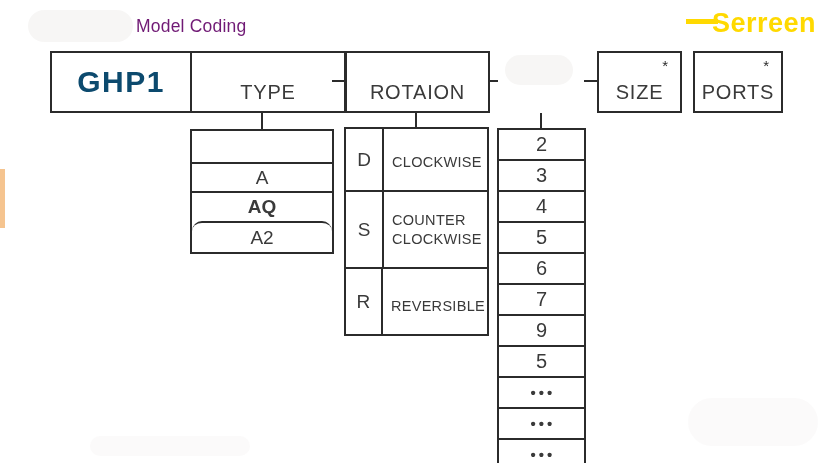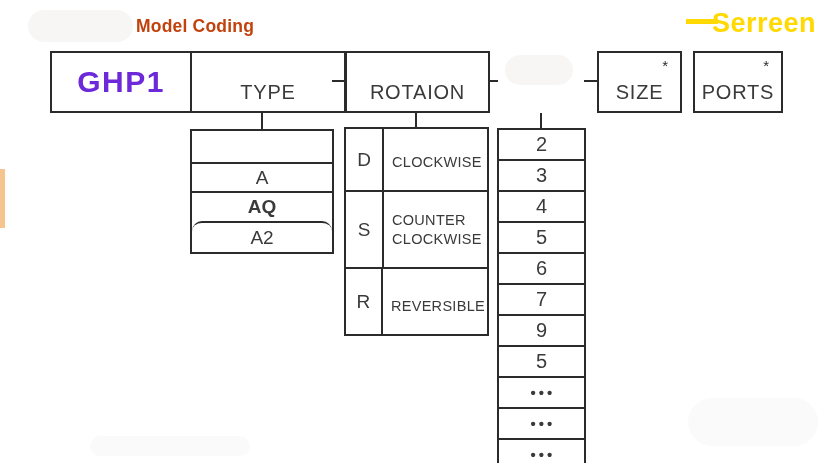--- a/index.html
+++ b/index.html
@@ -2,32 +2,32 @@
 <html><head>
 <meta charset="utf-8">
 <style>
   html,body{margin:0;padding:0;background:#ffffff;}
   .page{
     position:relative;width:821px;height:463px;background:#ffffff;
     font-family:"Liberation Sans", sans-serif;overflow:hidden;color:#3a3a3a;
   }
   .abs{position:absolute;box-sizing:border-box;}
   .title{
-    left:136px;top:16px;font-size:17.5px;color:#c2410c;letter-spacing:.2px;font-weight:bold;
+    left:136px;top:16px;font-size:17.5px;color:#701a75;letter-spacing:.2px;
   }
   
   .logo{left:686px;top:6px;width:135px;height:34px;display:flex;align-items:center;}
   .logo-bar{width:32px;height:5px;background:#FFD900;margin-right:-6px;margin-top:-3px;}
   .logo-text{font-size:27px;font-weight:bold;color:#FFD900;letter-spacing:.5px;line-height:1;}
   
   .side-bar{left:0;top:169px;width:5px;height:59px;background:#F5C48F;}
   
   .hbox{top:51px;height:62px;border:2px solid #2b2b2b;background:#fff;}
   .ghp1{left:50px;width:142px;display:flex;align-items:center;justify-content:center;
-        font-size:30px;font-weight:bold;color:#6d28d9;letter-spacing:1.5px;}
+        font-size:30px;font-weight:bold;color:#0c4a6e;letter-spacing:1.5px;}
   .hlabel{display:flex;align-items:flex-end;justify-content:center;padding-bottom:7px;
         font-size:20px;color:#3a3a3a;letter-spacing:.8px;}
   .h-type{left:190px;width:156px;}
   .h-rot{left:345px;width:145px;}
   .h-size{left:497px;width:89px;}
   .h-shafi{left:597px;width:85px;}
   .h-ports{left:693px;width:90px;}
   .star{position:absolute;top:4px;right:11px;font-size:15px;color:#2b2b2b;}
   
   .hline{top:80px;height:2px;background:#2b2b2b;}

